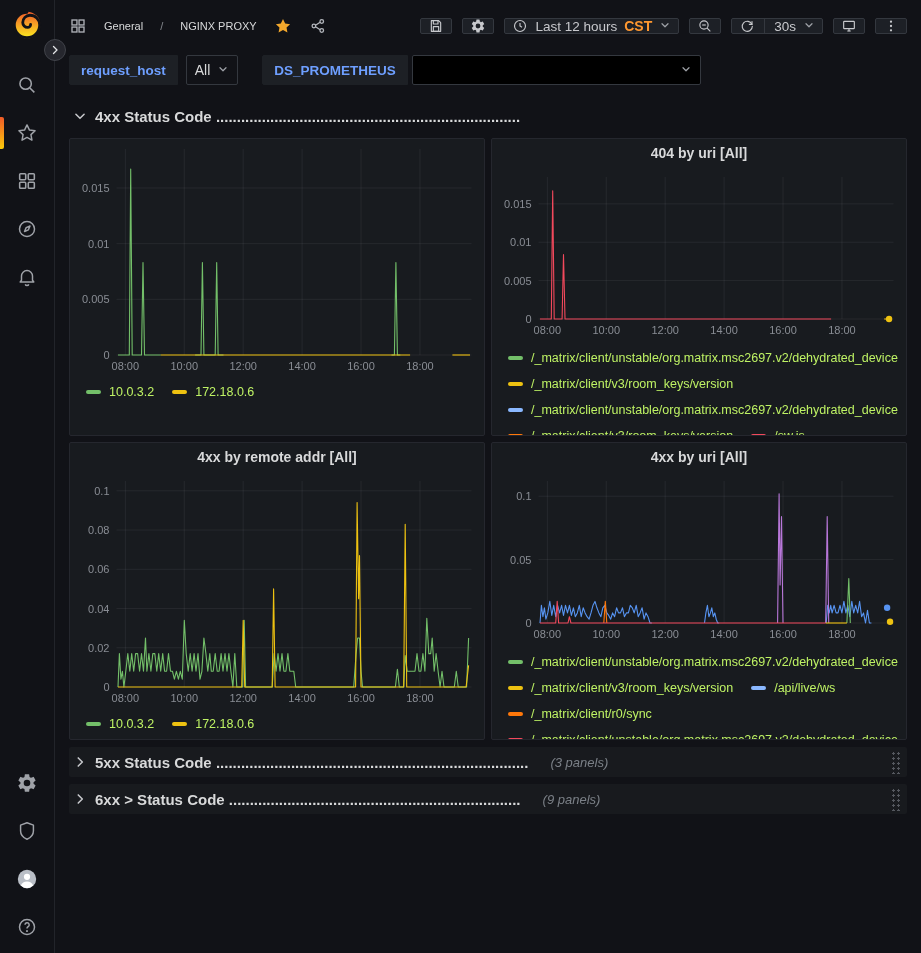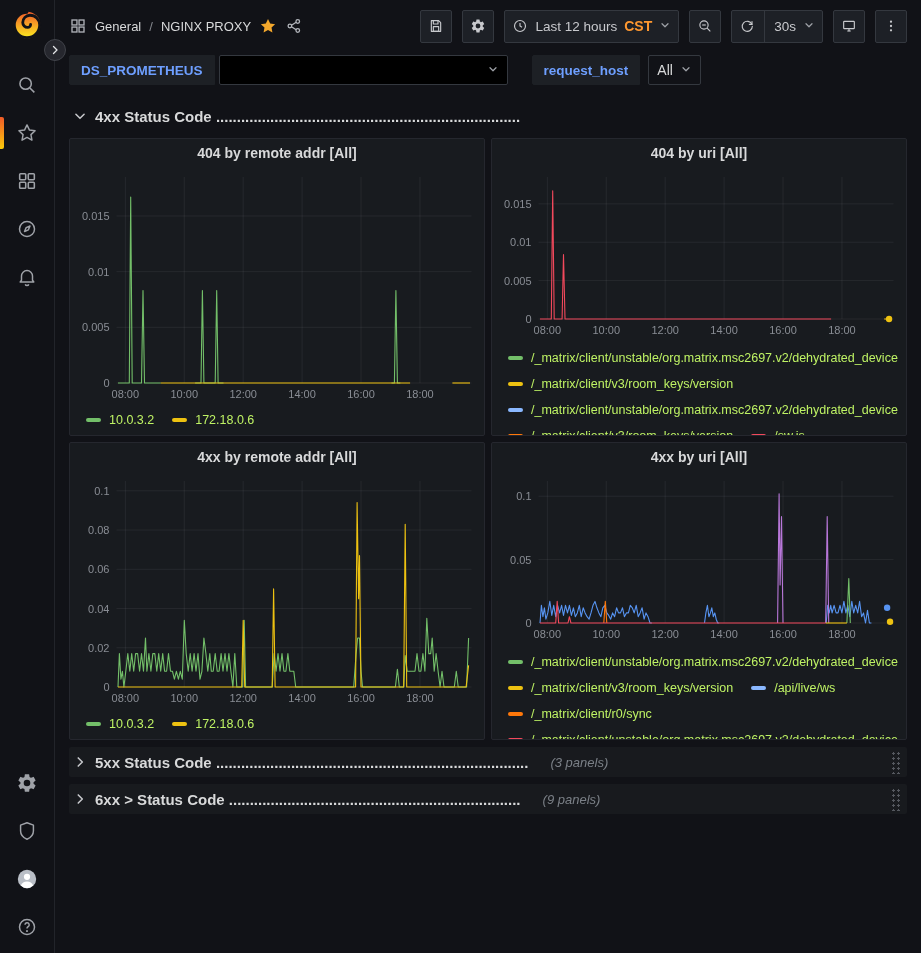--- a/index.html
+++ b/index.html
@@ -19,27 +19,27 @@
   .sb-item.active::before { content:""; position:absolute; left:0; top:0; width:4px; height:32px;
     background:linear-gradient(#f05a28,#fbca0a); border-radius:0 2px 2px 0; }
   .collapse-btn { position:fixed; left:44px; top:39px; width:22px; height:22px; border-radius:50%;
     background:#26272e; border:1px solid #41434a; color:#e4e5e8; display:flex; align-items:center;
     justify-content:center; font-size:13px; font-weight:bold; z-index:9; cursor:pointer; }
 
   
   .main { margin-left:55px; height:100%; display:flex; flex-direction:column; }
 
   .topnav { height:52px; display:flex; align-items:center; padding:0 14px; gap:8px; flex:none; }
-  .crumbs { display:flex; align-items:center; gap:8px; font-size:13px; }
+  .crumbs { display:flex; align-items:center; gap:17px; font-size:11px; }
   .crumbs .grid-ic { color:#aeb1b7; width:18px; height:18px; }
   .crumb-sep { color:#85888e; }
   .star-fav svg { width:18px; height:18px; display:block; }
   .share-ic { color:#b4b7bd; width:18px; height:18px; cursor:pointer; }
   .topnav-right { margin-left:auto; display:flex; align-items:center; gap:10px; }
-  .tbtn { height:33px; min-width:32px; padding:0 7px; background:#1d2026; border:1px solid #34383f;
+  .tbtn { height:16px; min-width:32px; padding:0 7px; background:#1d2026; border:1px solid #34383f;
     border-radius:2px; color:#c8c9cd; display:flex; align-items:center; justify-content:center; gap:7px;
     font-size:13.5px; cursor:pointer; white-space:nowrap; }
   .tbtn svg { width:16px; height:16px; flex:none; }
   .cst { color:#ff9830; font-weight:bold; font-size:14px; }
   .caret svg { width:12px; height:12px; color:#9fa2a8; }
   .split-divider { width:1px; align-self:stretch; background:#34383f; margin:0 2px; }
 
   
   .submenu { display:flex; align-items:center; padding:3px 14px 9px 14px; gap:24px; flex:none; }
   .var-group { display:flex; align-items:stretch; gap:0; }
@@ -238,51 +238,50 @@
           <circle cx="12" cy="5.5" r="1.7"></circle>
             <circle cx="12" cy="12" r="1.7"></circle>
             <circle cx="12" cy="18.5" r="1.7"></circle>
           </svg>
       </button>
     </div>
   </header>
 
   <div class="submenu">
     <div class="var-group">
-      <span class="var-label">DS_PROMETHEUS</span>
-      <span class="var-value redacted">
-        <span class="caret"><svg viewBox="0 0 24 24" fill="none" stroke="#9fa2a8" stroke-width="2.4" stroke-linecap="round" stroke-linejoin="round">
-              <polyline points="6 9.5 12 15.5 18 9.5"></polyline>
-            </svg></span>
-      </span>
-    </div>
-    <div class="var-group">
       <span class="var-label">request_host</span>
       <span class="var-value plain">
         <span>All</span>
         <span class="caret"><svg viewBox="0 0 24 24" fill="none" stroke="currentColor" stroke-width="2.4" stroke-linecap="round" stroke-linejoin="round">
               <polyline points="6 9.5 12 15.5 18 9.5"></polyline>
             </svg></span>
       </span>
     </div>
+    <div class="var-group">
+      <span class="var-label">DS_PROMETHEUS</span>
+      <span class="var-value redacted">
+        <span class="caret"><svg viewBox="0 0 24 24" fill="none" stroke="#9fa2a8" stroke-width="2.4" stroke-linecap="round" stroke-linejoin="round">
+              <polyline points="6 9.5 12 15.5 18 9.5"></polyline>
+            </svg></span>
+      </span>
+    </div>
   </div>
 
   <div class="dash">
 
 
     <div class="dashrow">
       <svg class="row-chev" viewBox="0 0 24 24" fill="none" stroke="currentColor" stroke-width="2.6" stroke-linecap="round" stroke-linejoin="round">
           <polyline points="5 9 12 16 19 9"></polyline>
         </svg>
       <span class="row-title"><span>4xx Status Code</span><span> .........................................................................</span></span>
     </div>
 
     <div class="panels-grid">
       <div class="panel">
-        <div class="panel-title">404 by remote addr [All]</div>
         <div class="panel-body"><svg viewBox="0 0 409 238" width="100%" height="238">
               <line x1="44" x2="399" y1="216" y2="216" stroke="rgba(204,204,220,0.08)"></line>
               <line x1="44" x2="399" y1="160.32432432432432" y2="160.32432432432432" stroke="rgba(204,204,220,0.08)"></line>
               <line x1="44" x2="399" y1="104.64864864864865" y2="104.64864864864865" stroke="rgba(204,204,220,0.08)"></line>
               <line x1="44" x2="399" y1="48.97297297297297" y2="48.97297297297297" stroke="rgba(204,204,220,0.08)"></line>
               <line x1="52.83817427385892" x2="52.83817427385892" y1="10" y2="216" stroke="rgba(204,204,220,0.08)"></line>
               <line x1="111.75933609958506" x2="111.75933609958506" y1="10" y2="216" stroke="rgba(204,204,220,0.08)"></line>
               <line x1="170.68049792531122" x2="170.68049792531122" y1="10" y2="216" stroke="rgba(204,204,220,0.08)"></line>
               <line x1="229.60165975103735" x2="229.60165975103735" y1="10" y2="216" stroke="rgba(204,204,220,0.08)"></line>
               <line x1="288.5228215767635" x2="288.5228215767635" y1="10" y2="216" stroke="rgba(204,204,220,0.08)"></line>

